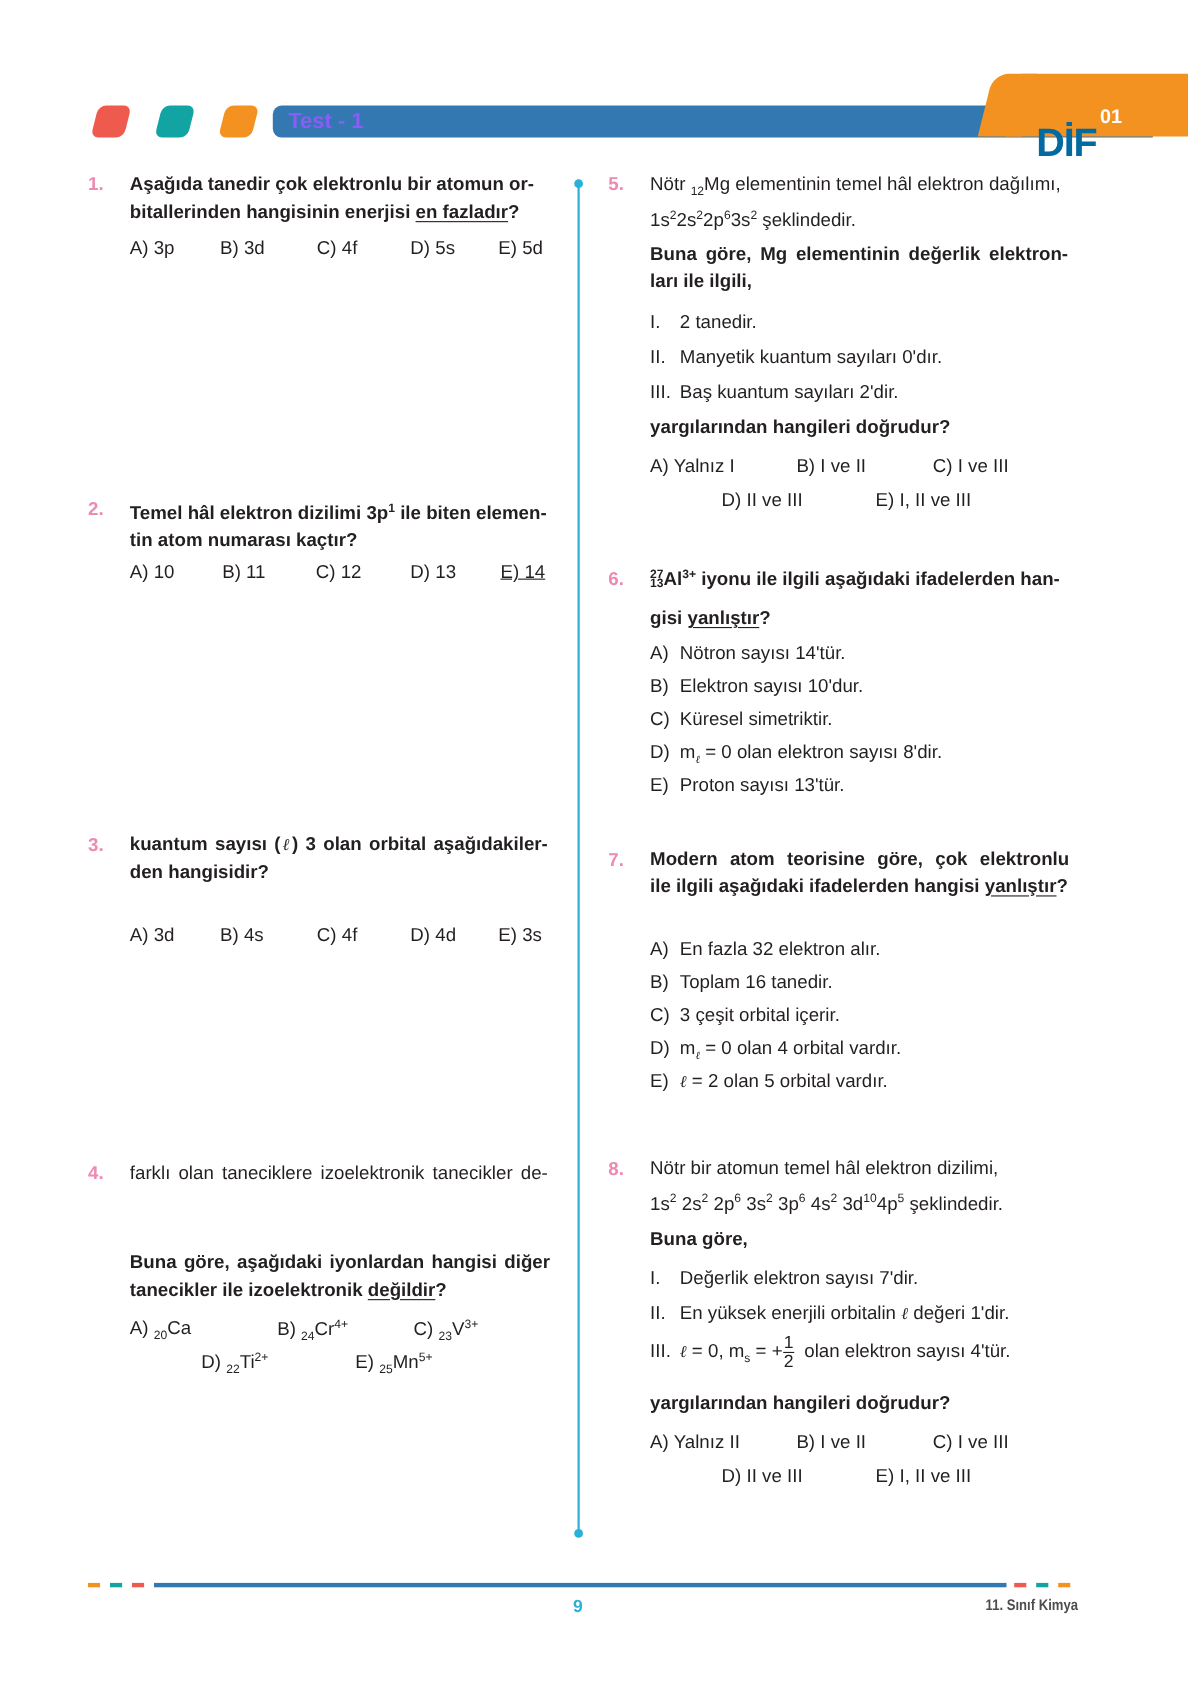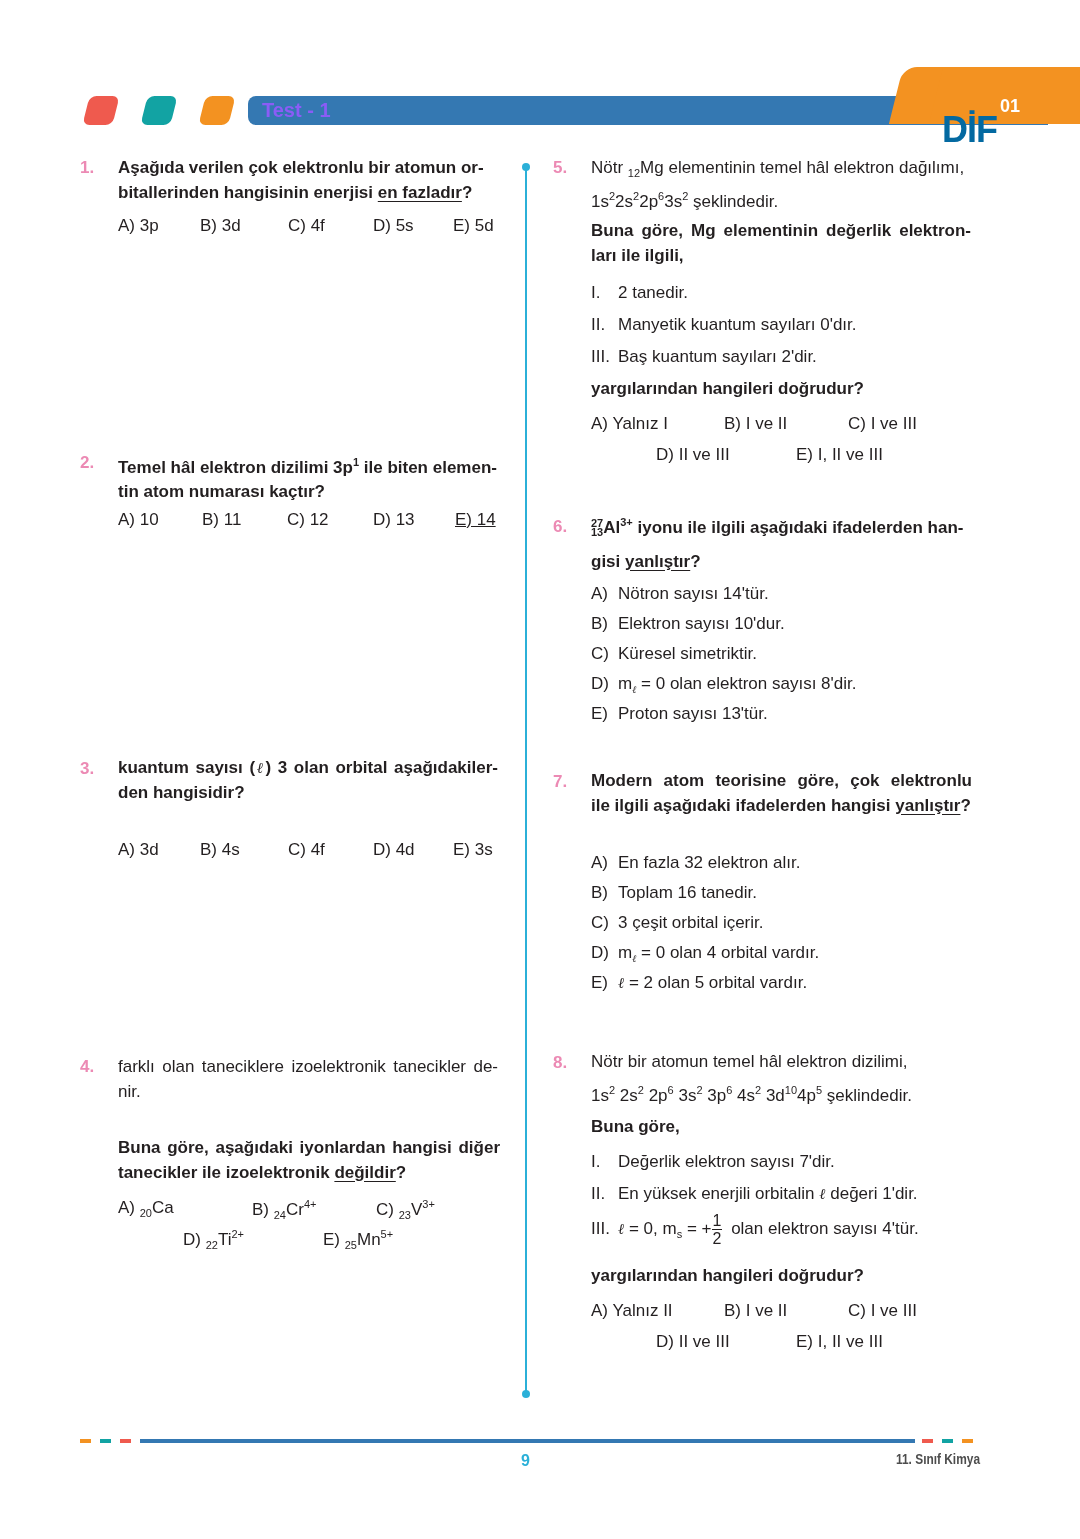--- a/index.html
+++ b/index.html
@@ -42,21 +42,21 @@
 <div class="dif-text">DİF</div>
 <div class="dif-num">01</div>
 
 <div class="divider"></div>
 <div class="dot" style="top:163px;"></div>
 <div class="dot" style="top:1390px;"></div>
 
 <div>
   <div class="qnum" style="left:80px;top:158px;">1.</div>
   <div class="q b just" style="left:118px;top:156px;width:380px;">
-    <span>Aşağıda verilen çok elektronlu bir atomun or-</span><br>
+    <span>Aşağıda tanedir çok elektronlu bir atomun or-</span><br>
     <span>bitallerinden hangisinin enerjisi </span><span class="u">en fazladır</span><span>?</span>
   </div>
   <div class="opt" style="left:118px;top:216px;">A) 3p</div>
   <div class="opt" style="left:200px;top:216px;">B) 3d</div>
   <div class="opt" style="left:288px;top:216px;">C) 4f</div>
   <div class="opt" style="left:373px;top:216px;">D) 5s</div>
   <div class="opt" style="left:453px;top:216px;">E) 5d</div>
 </div>
 
 <div>
@@ -82,21 +82,20 @@
   <div class="opt" style="left:200px;top:840px;">B) 4s</div>
   <div class="opt" style="left:288px;top:840px;">C) 4f</div>
   <div class="opt" style="left:373px;top:840px;">D) 4d</div>
   <div class="opt" style="left:453px;top:840px;">E) 3s</div>
 </div>
 
 <div>
   <div class="qnum" style="left:80px;top:1057px;">4.</div>
   <div class="q" style="left:118px;top:1055px;width:380px;">
     <div class="just" style="text-align-last:justify;">farklı olan taneciklere izoelektronik tanecikler de-</div>
-    <div>nir.</div>
   </div>
   <div class="q b" style="left:118px;top:1136px;width:382px;">
     <div class="just" style="text-align-last:justify;">Buna göre, aşağıdaki iyonlardan hangisi diğer</div>
     <div><span>tanecikler ile izoelektronik </span><span class="u">değildir</span><span>?</span></div>
   </div>
   <div class="opt" style="left:118px;top:1198px;"><span>A)</span> <sub>20</sub><span>Ca</span></div>
   <div class="opt" style="left:252px;top:1198px;"><span>B)</span> <sub>24</sub><span>Cr</span><sup>4+</sup></div>
   <div class="opt" style="left:376px;top:1198px;"><span>C)</span> <sub>23</sub><span>V</span><sup>3+</sup></div>
   <div class="opt" style="left:183px;top:1228px;"><span>D)</span> <sub>22</sub><span>Ti</span><sup>2+</sup></div>
   <div class="opt" style="left:323px;top:1228px;"><span>E)</span> <sub>25</sub><span>Mn</span><sup>5+</sup></div>

